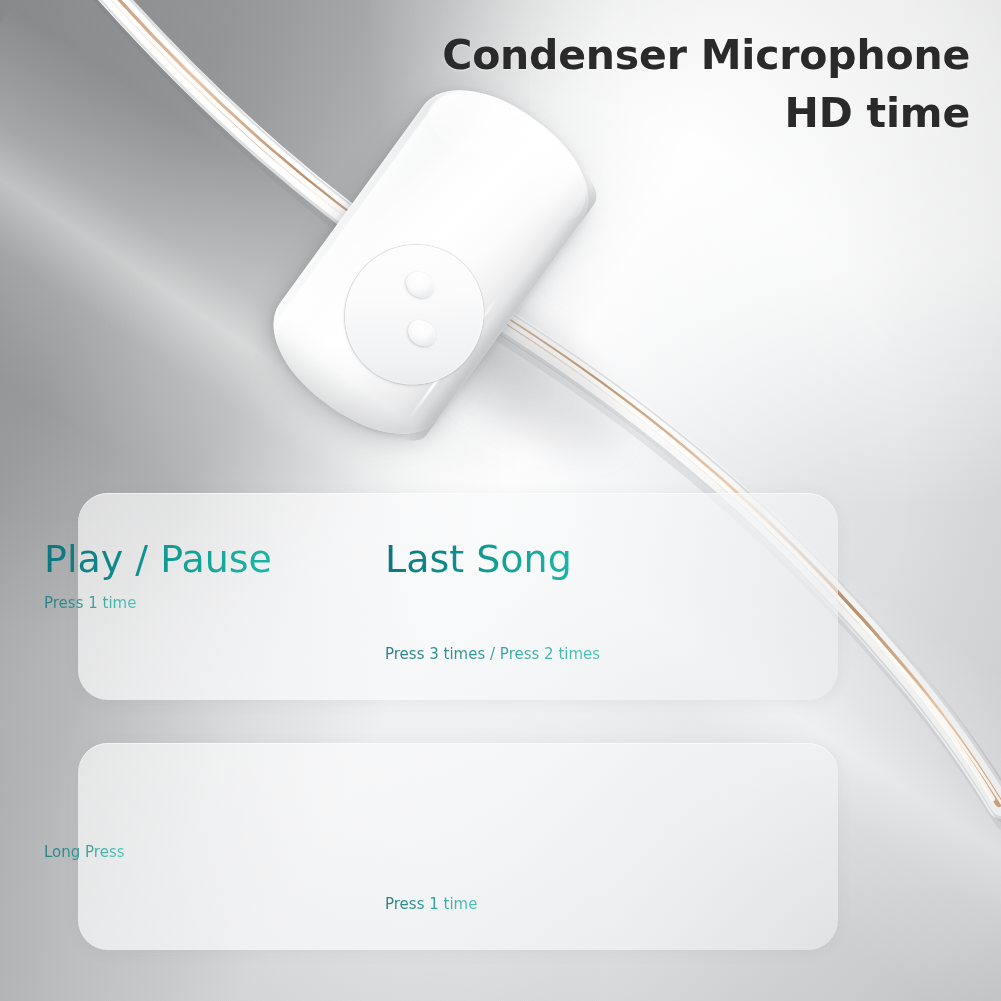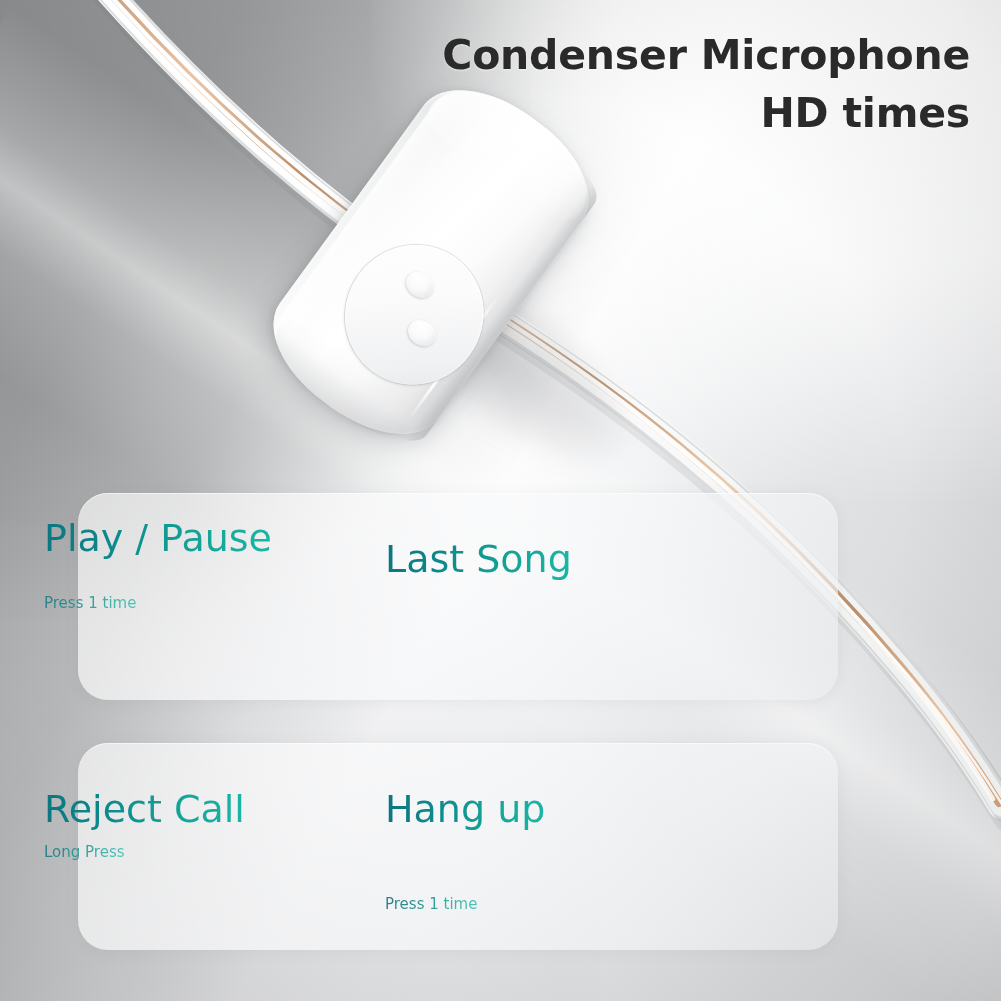--- a/index.html
+++ b/index.html
@@ -295,21 +295,21 @@
     line-height: 1.25;
     white-space: nowrap;
     background-image: linear-gradient(95deg, #2a7f86 0%, #2e9490 38%, #3fb4ab 72%, #4cc4b8 100%);
     -webkit-background-clip: text;
     background-clip: text;
     color: transparent;
     -webkit-text-fill-color: transparent;
   }
 
   
-  .c1-left-ttl  { top: 516px; }
+  .c1-left-ttl  { top: 537px; }
   .c1-left-sub  { top: 594px; }
   .c1-right-ttl { top: 537px; }
   .c1-right-sub { top: 645px; }
 
   .c2-left-ttl  { top: 787px; }
   .c2-left-sub  { top: 843px; }
   .c2-right-ttl { top: 787px; }
   .c2-right-sub { top: 895px; }
 </style>
 </head>
@@ -376,35 +376,34 @@
     <div class="remote-botcap"></div>
     <div class="remote-seam"></div>
     <div class="button-pad">
       <div class="btn-dot one"></div>
       <div class="btn-dot two"></div>
     </div>
   </div>
 
   <div class="heading">
     <span class="line">Condenser Microphone</span>
-    <span class="line">HD times</span>
+    <span class="line">HD time</span>
   </div>
 
   <div class="card card-1"></div>
 
   <div class="col col-left ttl c1-left-ttl">Play / Pause</div>
   <div class="col col-left sub c1-left-sub">Press 1 time</div>
 
   <div class="col col-right ttl c1-right-ttl">
     <div>Last Song</div>
   </div>
+  <div class="col col-right sub c1-right-sub">Press 3 times / Press 2 times</div>
 
   <div class="card card-2"></div>
 
-  <div class="col col-left ttl c2-left-ttl">Reject Call</div>
   <div class="col col-left sub c2-left-sub">Long Press</div>
 
   <div class="col col-right ttl c2-right-ttl">
-    <div>Hang up</div>
   </div>
   <div class="col col-right sub c2-right-sub">Press 1 time</div>
 
 </div>
 
 </body></html>

